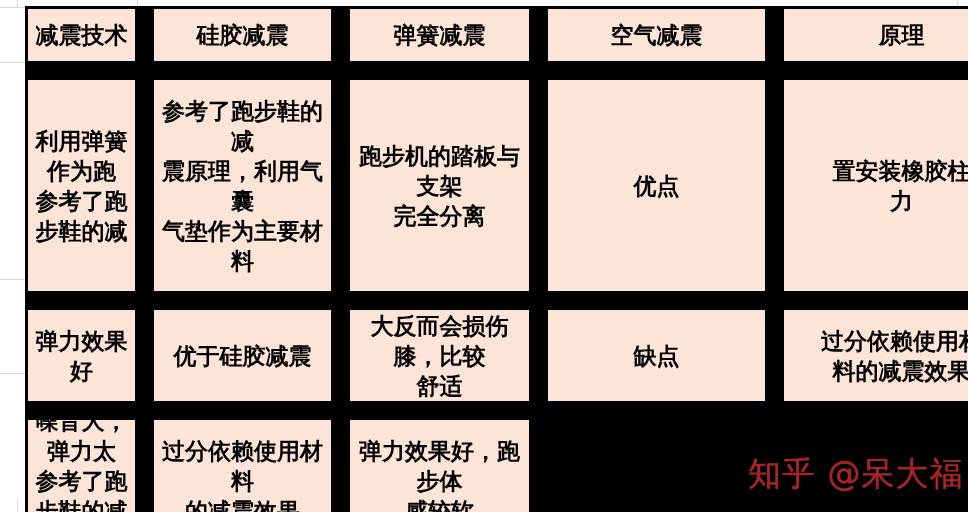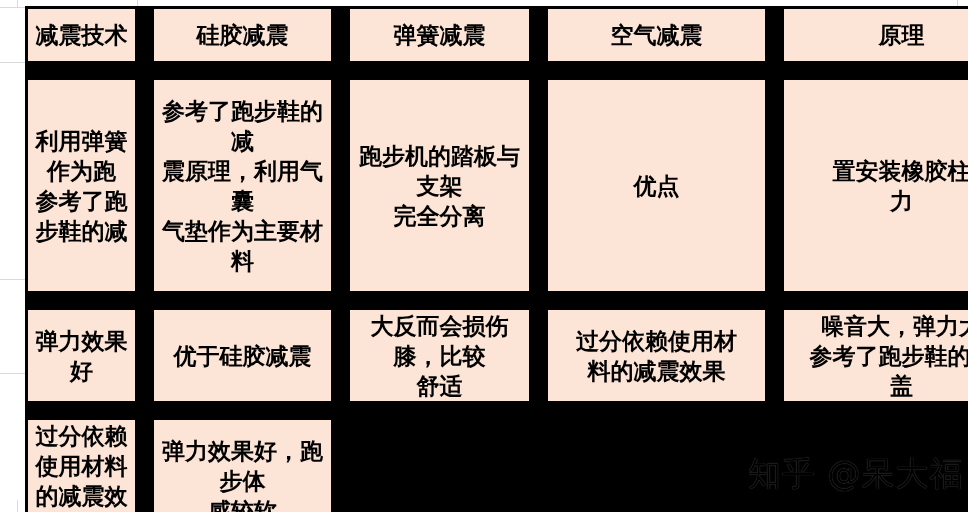--- a/index.html
+++ b/index.html
@@ -47,21 +47,21 @@
     padding: 2px 6px;
   }
 
   .watermark {
     position: absolute;
     left: 748px;
     top: 452px;
     font-size: 33px;
     font-weight: 400;
     letter-spacing: 1px;
-    color: #000000;
+    color: #b91c1c;
     white-space: nowrap;
     z-index: 5;
     text-shadow: 0 0 1px rgba(255,255,255,0.4);
   }
 </style>
 </head>
 <body>
 
 <div class="gridline h" style="left:0; top:7px; width:25px;"></div>
 <div class="gridline h" style="left:0; top:62px; width:25px;"></div>
@@ -94,20 +94,21 @@
 完全分离</div>
 
   <div class="cell">优点</div>
   <div class="cell">置安装橡胶柱
 力</div>
   <div class="cell">弹力效果好</div>
   <div class="cell">优于硅胶减震</div>
   <div class="cell">大反而会损伤膝，比较
 舒适</div>
 
+  <div class="cell">缺点</div>
   <div class="cell">过分依赖使用材
 料的减震效果</div>
   <div class="cell">噪音大，弹力太
 参考了跑步鞋的减
 盖</div>
   <div class="cell">过分依赖使用材料
 的减震效果</div>
   <div class="cell">弹力效果好，跑步体
 感较软</div>
 </div>

